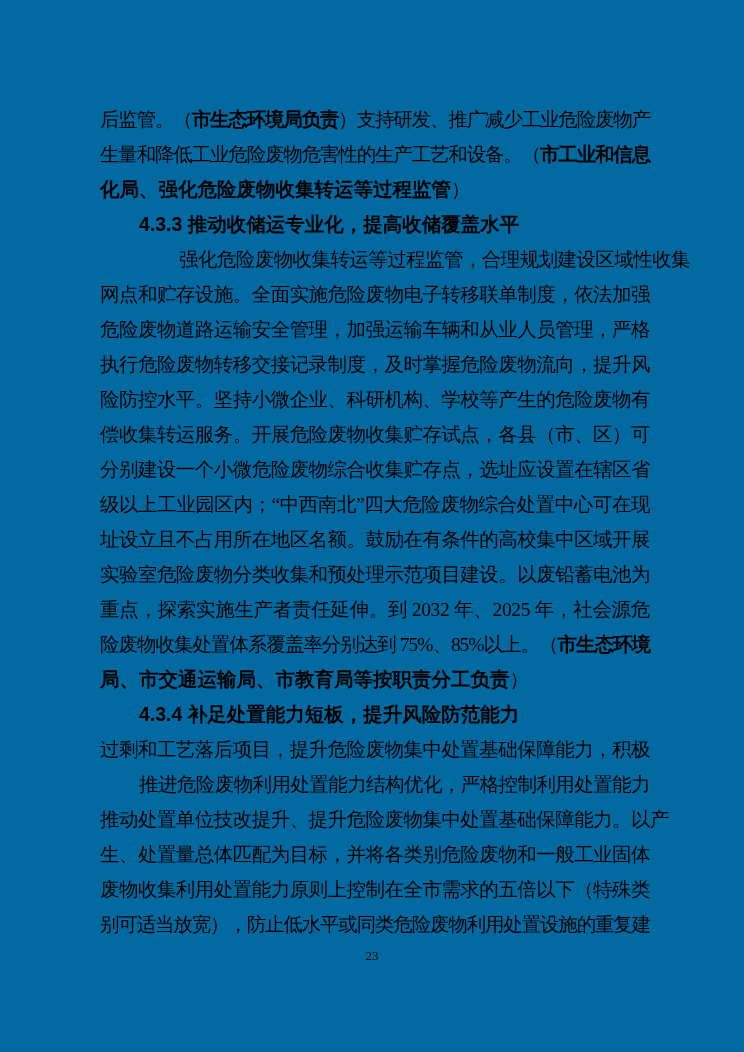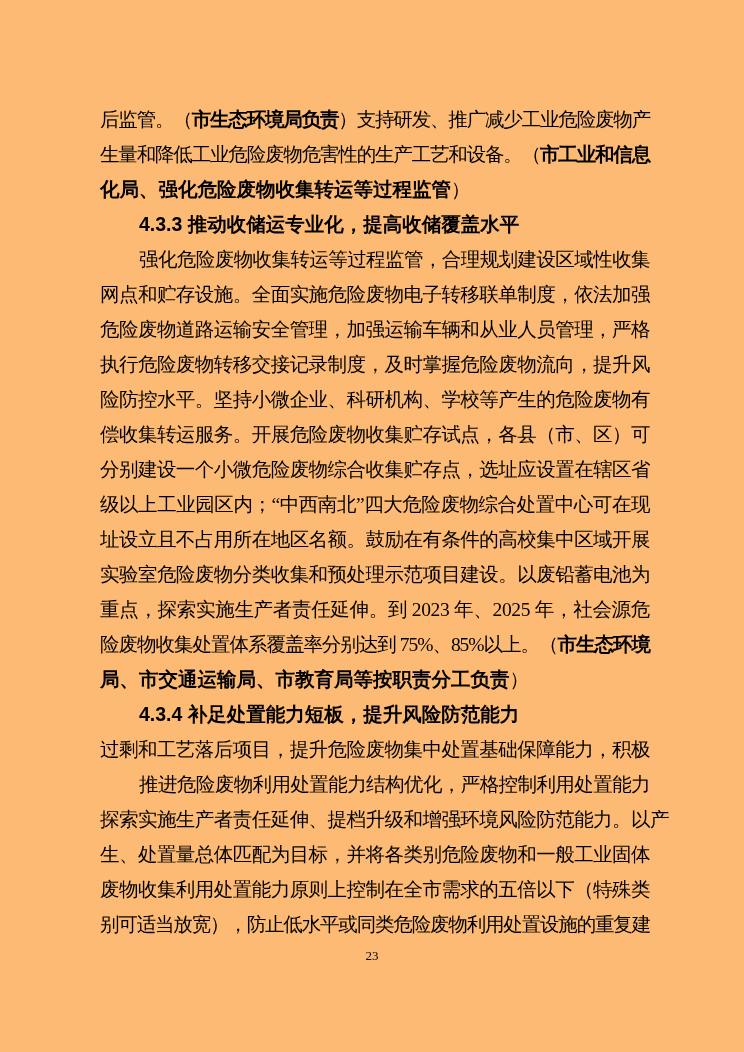--- a/index.html
+++ b/index.html
@@ -11,21 +11,21 @@
     height: 1052px;
     background: #ffffff;
     color: #000000;
     font-family: "Liberation Serif", "DejaVu Serif", serif;
     overflow: hidden;
   }
   .page {
     position: relative;
     width: 744px;
     height: 1052px;
-    background: #fdba74;
+    background: #0369a1;
   }
   .text-block {
     position: absolute;
     left: 100px;
     top: 102px;
     width: 550px;
   }
   .line {
     width: 550px;
     height: 35px;
@@ -55,35 +55,35 @@
 </style>
 </head>
 <body>
 
 <div class="page">
   <div class="text-block">
       <div class="line"><span style="letter-spacing: -1.16667px;"><span>后监管。（</span><span class="b">市生态环境局负责</span><span>）支持研发、推广减少工业危险废物产</span></span></div>
       <div class="line"><span style="letter-spacing: -1.16667px;"><span>生量和降低工业危险废物危害性的生产工艺和设备。（</span><span class="b">市工业和信息</span></span></div>
       <div class="line"><span><span class="b">化局、强化危险废物收集转运等过程监管</span><span>）</span></span></div>
       <div class="line heading" style="padding-left: 39px;"><span><span class="b">4.3.3 推动收储运专业化，提高收储覆盖水平</span></span></div>
-      <div class="line" style="padding-left: 39px;"><span style="letter-spacing: -0.574074px;"><span>强化危险废物收集转运等过程监管，合理规划建设区域性收集</span></span></div>
+      <div class="line" style="padding-left: 39px;"><span style="letter-spacing: -0.574074px; margin-left: 40px;"><span>强化危险废物收集转运等过程监管，合理规划建设区域性收集</span></span></div>
       <div class="line"><span style="letter-spacing: -0.534483px;"><span>网点和贮存设施。全面实施危险废物电子转移联单制度，依法加强</span></span></div>
       <div class="line"><span style="letter-spacing: -0.534483px;"><span>危险废物道路运输安全管理，加强运输车辆和从业人员管理，严格</span></span></div>
       <div class="line"><span style="letter-spacing: -0.534483px;"><span>执行危险废物转移交接记录制度，及时掌握危险废物流向，提升风</span></span></div>
       <div class="line"><span style="letter-spacing: -0.534483px;"><span>险防控水平。坚持小微企业、科研机构、学校等产生的危险废物有</span></span></div>
       <div class="line"><span style="letter-spacing: -0.534483px;"><span>偿收集转运服务。开展危险废物收集贮存试点，各县（市、区）可</span></span></div>
       <div class="line"><span style="letter-spacing: -0.534483px;"><span>分别建设一个小微危险废物综合收集贮存点，选址应设置在辖区省</span></span></div>
       <div class="line"><span style="letter-spacing: -0.44375px; text-align: right;"><span>级以上工业园区内；“中西南北”四大危险废物综合处置中心可在现</span></span></div>
       <div class="line"><span style="letter-spacing: -0.534483px;"><span>址设立且不占用所在地区名额。鼓励在有条件的高校集中区域开展</span></span></div>
       <div class="line"><span style="letter-spacing: -0.534483px;"><span>实验室危险废物分类收集和预处理示范项目建设。以废铅蓄电池为</span></span></div>
-      <div class="line"><span style="letter-spacing: -0.303571px;"><span>重点，探索实施生产者责任延伸。到 2023 年、2025 年，社会源危</span></span></div>
+      <div class="line"><span style="letter-spacing: -0.303571px;"><span>重点，探索实施生产者责任延伸。到 2032 年、2025 年，社会源危</span></span></div>
       <div class="line"><span style="letter-spacing: -1.01136px;"><span>险废物收集处置体系覆盖率分别达到 75%、85%以上。（</span><span class="b">市生态环境</span></span></div>
       <div class="line"><span><span class="b">局、市交通运输局、市教育局等按职责分工负责</span><span>）</span></span></div>
       <div class="line heading" style="padding-left: 39px;"><span><span class="b">4.3.4 补足处置能力短板，提升风险防范能力</span></span></div>
       <div class="line"><span style="letter-spacing: -0.534483px;"><span>过剩和工艺落后项目，提升危险废物集中处置基础保障能力，积极</span></span></div>
       <div class="line" style="padding-left: 39px;"><span style="letter-spacing: -0.574074px;"><span>推进危险废物利用处置能力结构优化，严格控制利用处置能力</span></span></div>
-      <div class="line"><span style="letter-spacing: -0.534483px;"><span>探索实施生产者责任延伸、提档升级和增强环境风险防范能力。以产</span></span></div>
+      <div class="line"><span style="letter-spacing: -0.534483px;"><span>推动处置单位技改提升、提升危险废物集中处置基础保障能力。以产</span></span></div>
       <div class="line"><span style="letter-spacing: -0.534483px; text-align: right;"><span>生、处置量总体匹配为目标，并将各类别危险废物和一般工业固体</span></span></div>
       <div class="line"><span style="letter-spacing: -0.534483px;"><span>废物收集利用处置能力原则上控制在全市需求的五倍以下（特殊类</span></span></div>
       <div class="line"><span style="letter-spacing: -1.16667px;"><span>别可适当放宽），防止低水平或同类危险废物利用处置设施的重复建</span></span></div>
     </div>
   <div class="page-number">23</div>
 </div>
 
 </body></html>

